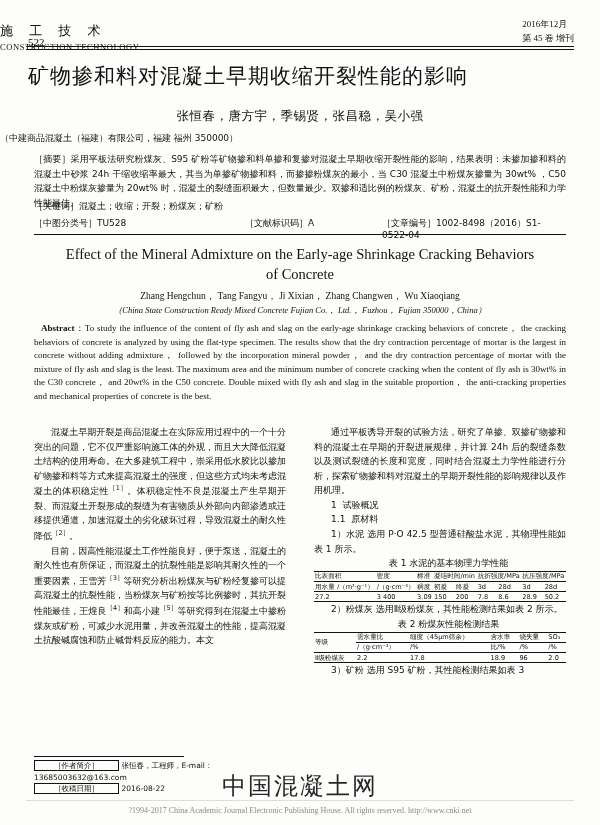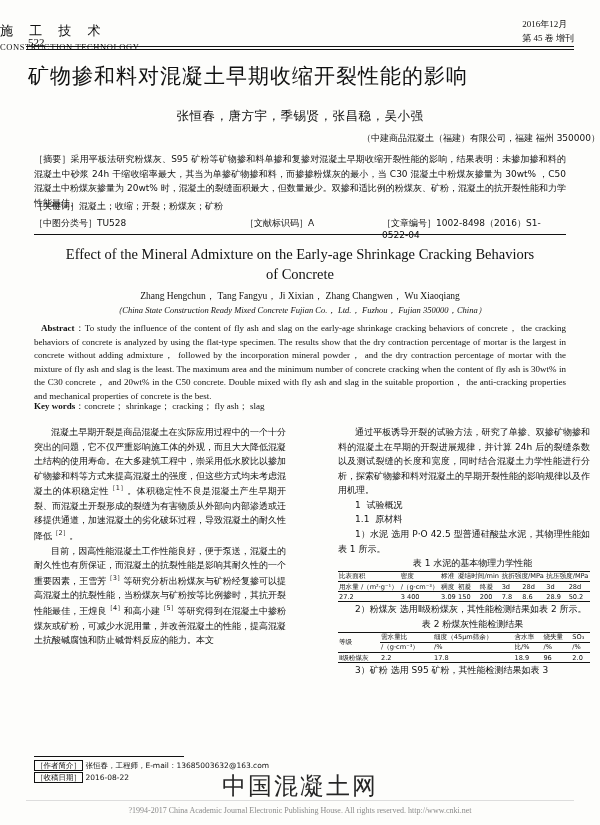--- a/index.html
+++ b/index.html
@@ -26,21 +26,21 @@
   
   .title-cn {
     position:absolute; top:62px; left:0; width:496px; text-align:center;
     font-size:21px; font-family:"DejaVu Sans", sans-serif; letter-spacing:1px;
   }
   .authors-cn {
     position:absolute; top:108px; left:0; width:600px; text-align:center;
     font-size:12.5px; font-family:"DejaVu Sans", sans-serif; letter-spacing:0.5px;
   }
   .affil-cn {
-    position:absolute; top:132px; left:0; width:600px; text-align:right;
+    position:absolute; top:132px; left:0; width:600px; text-align:left;
     font-size:9px; font-family:"DejaVu Sans", sans-serif;
   }
 
   
   .abs-cn {
     position:absolute; top:152px; left:34px; width:532px;
     font-size:9px; line-height:1.62; text-align:justify;
     font-family:"DejaVu Sans", sans-serif;
   }
   .kw-cn {
@@ -77,39 +77,39 @@
   .kw-en {
     position:absolute; top:400px; left:34px; width:532px;
     font-size:9px; line-height:1.5;
   }
 
   
   .cols { position:absolute; top:425px; left:34px; width:532px; height:330px; }
   .col { position:absolute; top:0; width:252px; font-size:9px; line-height:1.62;
          text-align:justify; font-family:"DejaVu Sans", sans-serif; }
   .col.left { left:0; }
-  .col.right { left:280px;margin-left:24px; }
+  .col.right { left:280px; }
   .col p { margin:0 0 0 0; text-indent:1.9em; }
   .sec { text-indent:0; margin-top:1px; }
   sup { font-size:6.5px; vertical-align:super; }
 
   
   .tbl-cap { text-align:center; text-indent:0; font-size:9px; margin:3px 0 1px 0; }
   table.t { border-collapse:collapse; width:100%; font-size:6.6px;
             font-family:"DejaVu Sans", sans-serif; }
   table.t th, table.t td { text-align:left; padding:0.5px 1px; line-height:1.25; }
   table.t thead th { border-top:0.8px solid #111; border-bottom:0.6px solid #111; font-weight:normal; }
   table.t tbody tr:last-child td { border-bottom:0.8px solid #111; }
   .t2 td, .t2 th { padding:1px 1px; }
 
   
   .fnrule { position:absolute; left:34px; top:756px; width:150px; border-top:0.7px solid #111; }
   .fnbox { position:absolute; left:34px; top:760px; width:262px; font-size:7.5px;
            line-height:1.55; font-family:"DejaVu Sans", sans-serif; }
-  .fnbox .br { border:0.6px solid #111; padding:0 1px; }
+  .fnbox .br { border:0.6px solid #111; padding:0 19px; }
 
   
   .wm {
     position:absolute; left:0; top:770px; width:600px; text-align:center;
     font-size:24px; color:#000000; font-family:"DejaVu Sans", sans-serif;
     letter-spacing:2px; opacity:0.85;
   }
   .cnki {
     position:absolute; left:0; top:806px; width:600px; text-align:center;
     font-size:8px; color:#8a8a8a; font-family:"Liberation Serif", serif;
@@ -148,23 +148,20 @@
     <span class="c3">［文章编号］1002-8498（2016）S1-0522-04</span>
   </div>
   <div class="clsline"></div>
 
   <div class="title-en">Effect of the Mineral Admixture on the Early-age Shrinkage Cracking Behaviors of Concrete</div>
   <div class="authors-en">Zhang Hengchun， Tang Fangyu， Ji Xixian， Zhang Changwen， Wu Xiaoqiang</div>
   <div class="affil-en">（China State Construction Ready Mixed Concrete Fujian Co.， Ltd.， Fuzhou， Fujian 350000，China）</div>
 
   <div class="abs-en">
     <b>Abstract</b><span>：To study the influence of the content of fly ash and slag on the early-age shrinkage cracking behaviors of concrete， the cracking behaviors of concrete is analyzed by using the flat-type specimen. The results show that the dry contraction percentage of mortar is the largest in concrete without adding admixture， followed by the incorporation mineral powder， and the dry contraction percentage of mortar with the mixture of fly ash and slag is the least. The maximum area and the minimum number of concrete cracking when the content of fly ash is 30wt% in the C30 concrete， and 20wt% in the C50 concrete. Double mixed with fly ash and slag in the suitable proportion， the anti-cracking properties and mechanical properties of concrete is the best.</span>
-  </div>
-  <div class="kw-en">
-    <b>Key words</b><span>：concrete； shrinkage； cracking； fly ash； slag</span>
   </div>
 
   <div class="cols">
 
     <div class="col left">
       <p id="bl0">混凝土早期开裂是商品混凝土在实际应用过程中的一个十分突出的问题，它不仅严重影响施工体的外观，而且大大降低混凝土结构的使用寿命。在大多建筑工程中，崇采用低水胶比以掺加矿物掺和料等方式来提高混凝土的强度，但这些方式均未考虑混凝土的体积稳定性<sup>［1］</sup>。体积稳定性不良是混凝土产生早期开裂、而混凝土开裂形成的裂缝为有害物质从外部向内部渗透或迁移提供通道，加速混凝土的劣化破坏过程，导致混凝土的耐久性降低<sup>［2］</sup>。</p>
       <p id="bl1">目前，因高性能混凝土工作性能良好，便于泵送，混凝土的耐久性也有所保证，而混凝土的抗裂性能是影响其耐久性的一个重要因素，王雪芳<sup>［3］</sup>等研究分析出粉煤灰与矿粉经复掺可以提高混凝土的抗裂性能，当粉煤灰与矿粉按等比例掺时，其抗开裂性能最佳，王煌良<sup>［4］</sup>和高小建<sup>［5］</sup>等研究得到在混凝土中掺粉煤灰或矿粉，可减少水泥用量，并改善混凝土的性能，提高混凝土抗酸碱腐蚀和防止碱骨料反应的能力。本文</p>
     </div>
 
     <div class="col right">

